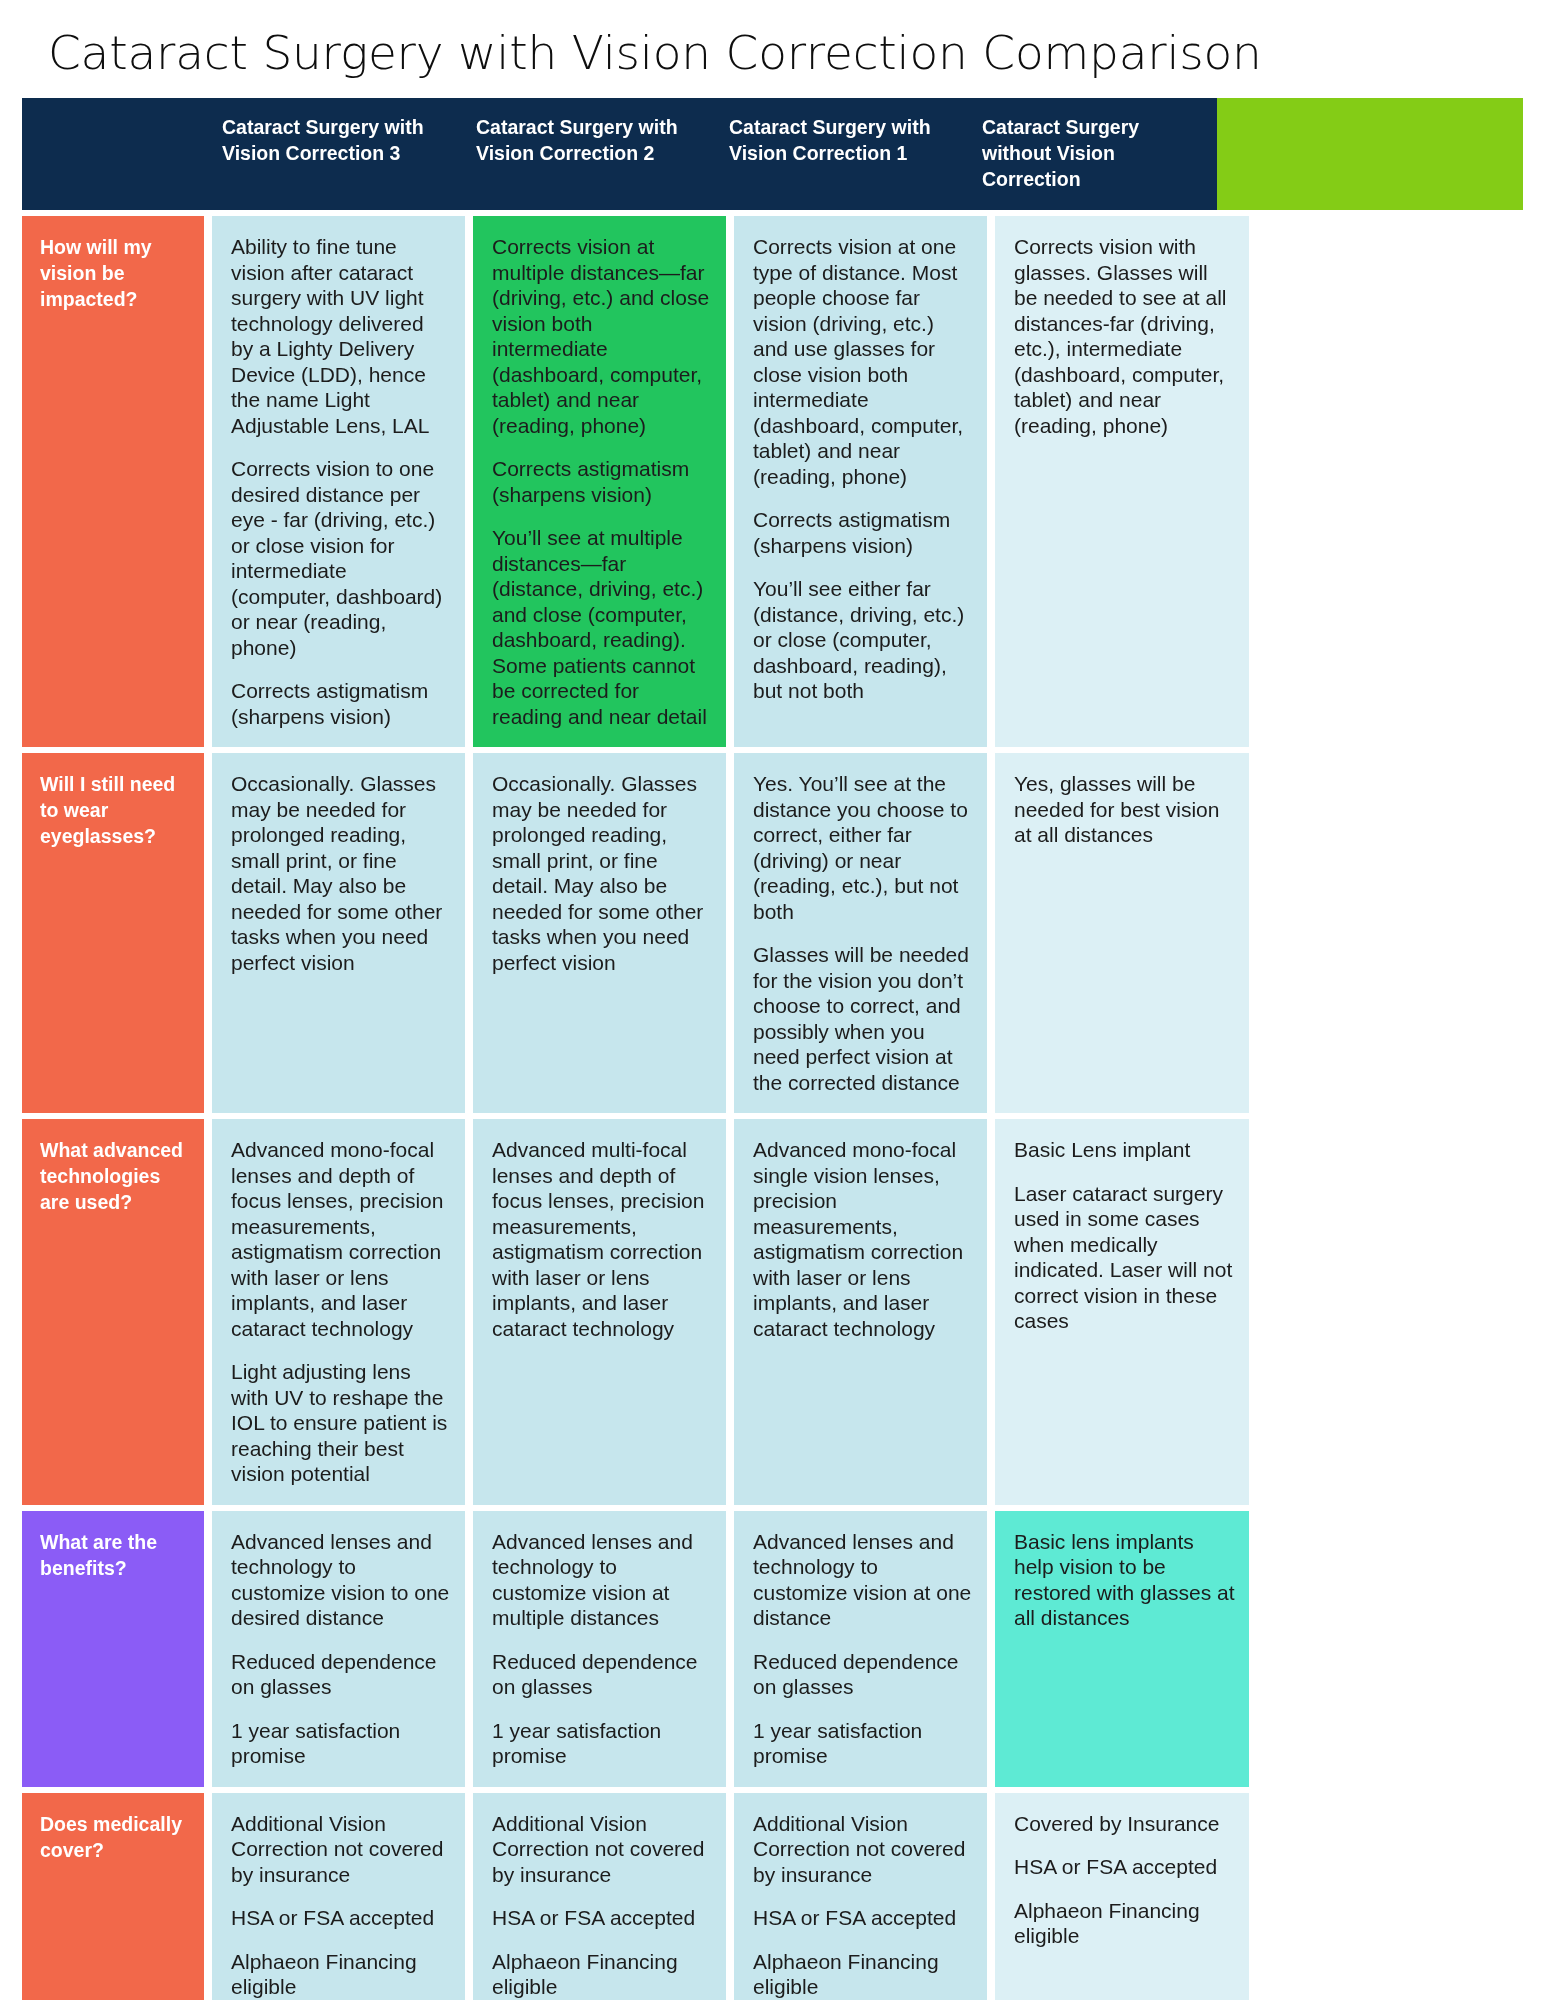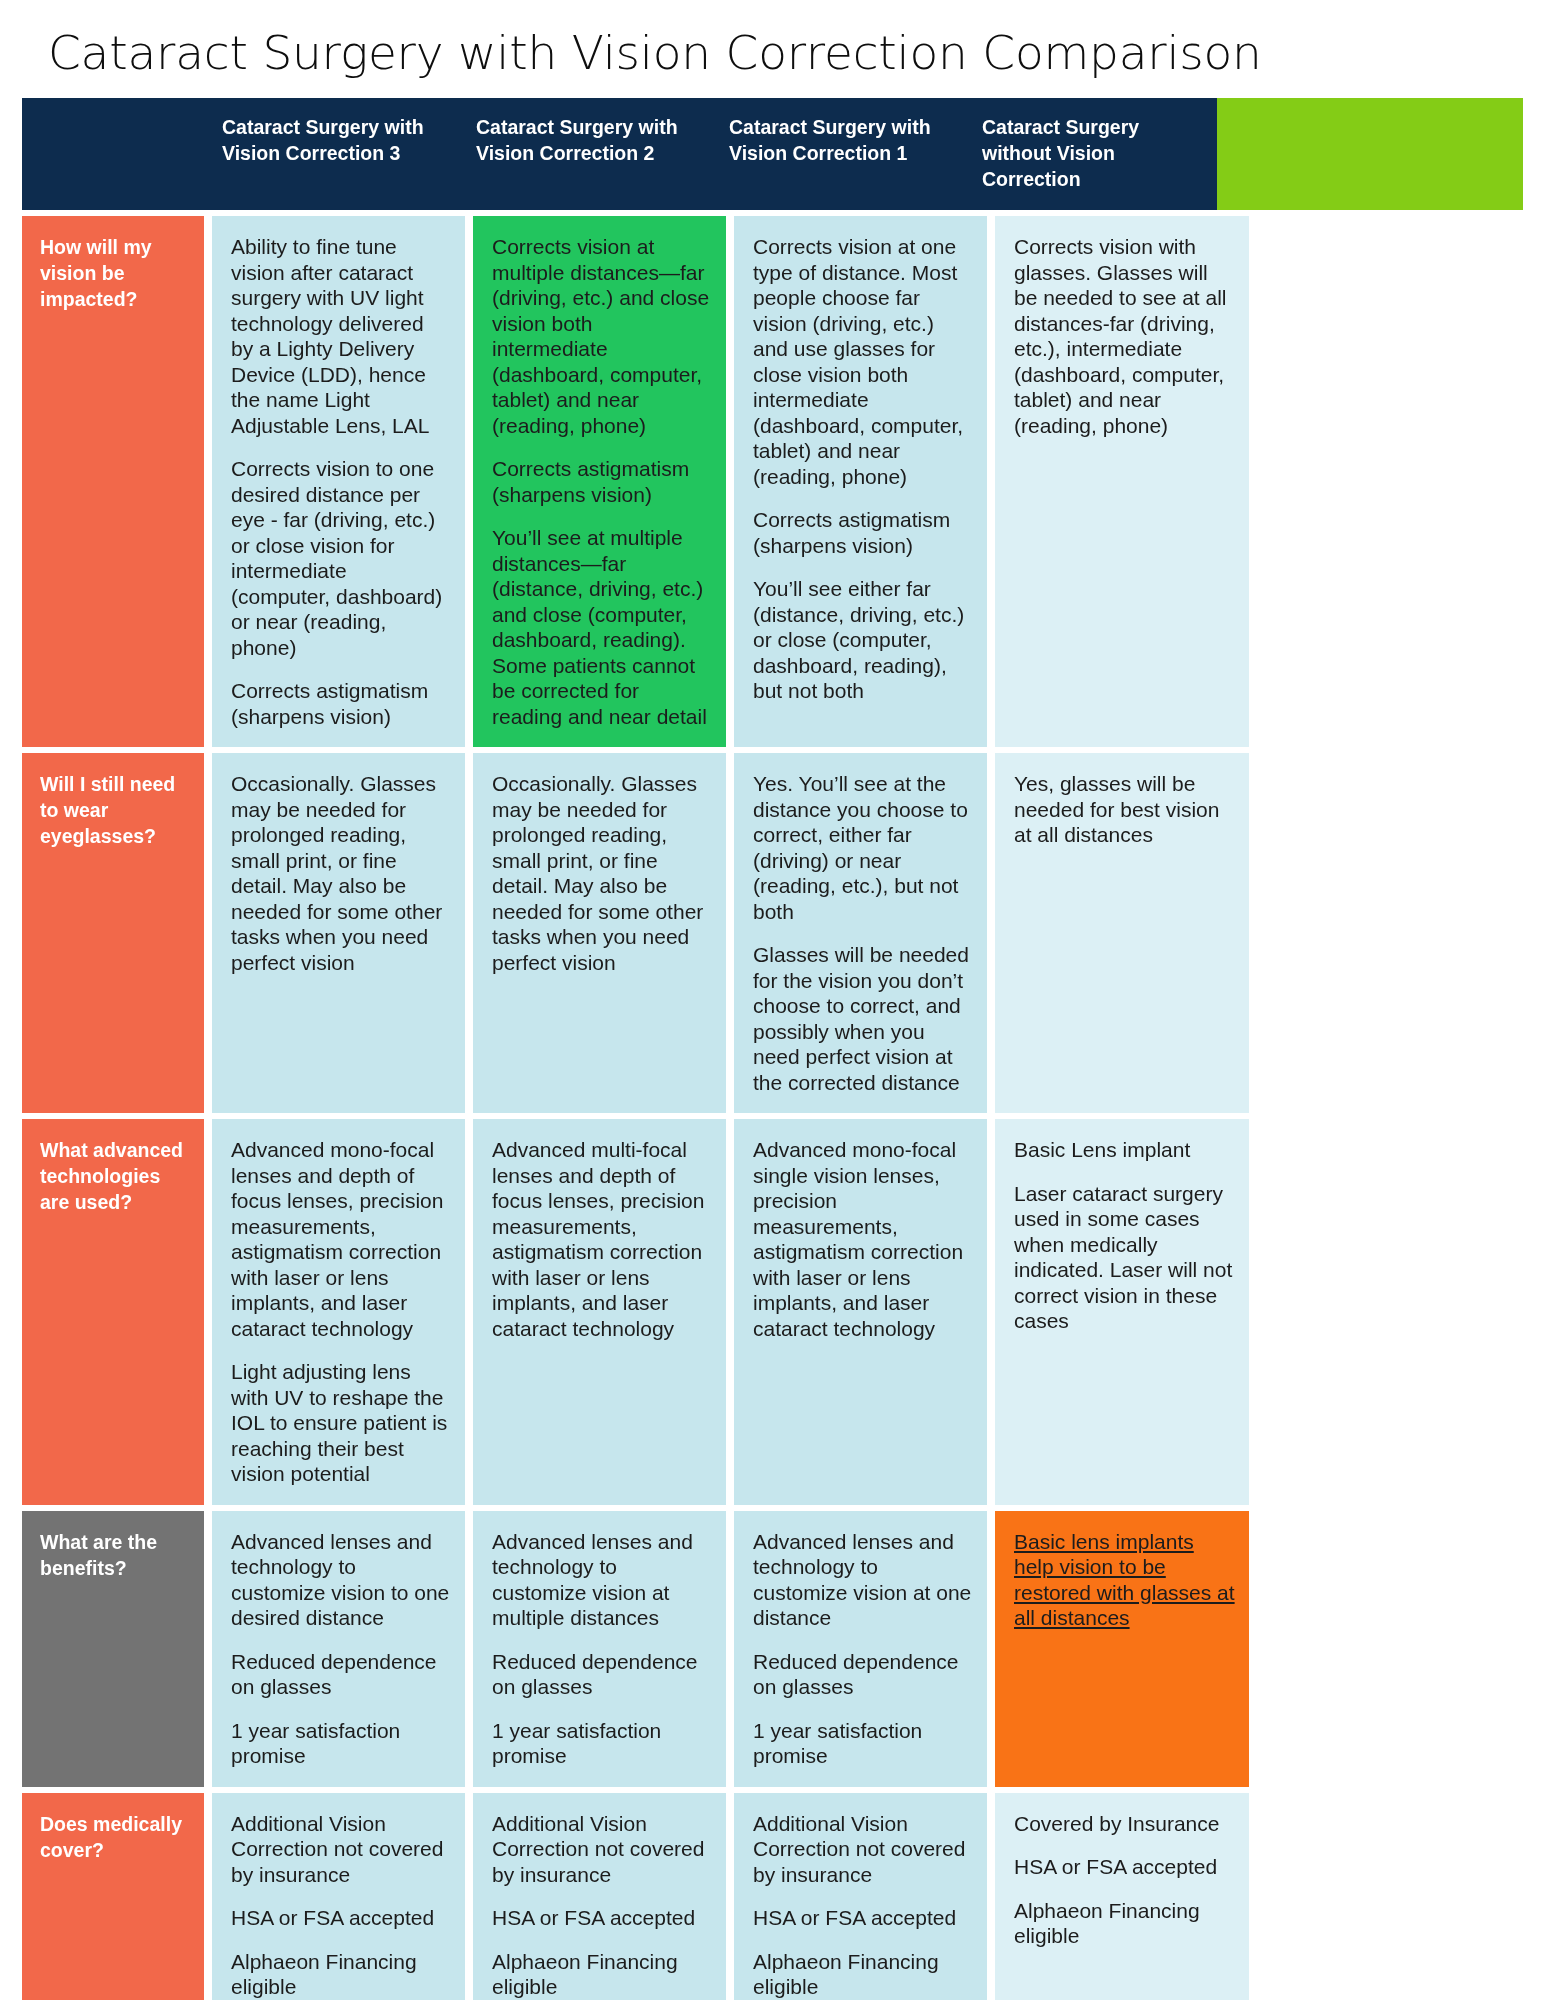--- a/index.html
+++ b/index.html
@@ -166,37 +166,37 @@
       <div class="data-cell" style="background: rgb(198, 230, 237); color: rgb(28, 28, 28);">
           <p>Advanced mono-focal single vision lenses, precision measurements, astigmatism correction with laser or lens implants, and laser cataract technology</p>
         </div>
       <div class="data-cell last" style="background: rgb(220, 240, 245); color: rgb(28, 28, 28);">
           <p>Basic Lens implant</p>
           <p>Laser cataract surgery used in some cases when medically indicated. Laser will not correct vision in these cases</p>
         </div>
     </div>
 
     <div class="row row-3">
-      <div class="label-cell" style="background: #737373; color: rgb(255, 255, 255);">What are the benefits?</div>
+      <div class="label-cell" style="background: #8b5cf6; color: rgb(255, 255, 255);">What are the benefits?</div>
       <div class="data-cell" style="background: rgb(198, 230, 237); color: rgb(28, 28, 28);">
           <p>Advanced lenses and technology to customize vision to one desired distance</p>
           <p>Reduced dependence on glasses</p>
           <p>1 year satisfaction promise</p>
         </div>
       <div class="data-cell" style="background: rgb(198, 230, 237); color: rgb(28, 28, 28);">
           <p>Advanced lenses and technology to customize vision at multiple distances</p>
           <p>Reduced dependence on glasses</p>
           <p>1 year satisfaction promise</p>
         </div>
       <div class="data-cell" style="background: rgb(198, 230, 237); color: rgb(28, 28, 28);">
           <p>Advanced lenses and technology to customize vision at one distance</p>
           <p>Reduced dependence on glasses</p>
           <p>1 year satisfaction promise</p>
         </div>
-      <div class="data-cell last" style="background: #f97316; color: rgb(28, 28, 28); text-decoration: underline;">
+      <div class="data-cell last" style="background: #5eead4; color: rgb(28, 28, 28);">
           <p>Basic lens implants help vision to be restored with glasses at all distances</p>
         </div>
     </div>
 
     <div class="row row-4">
       <div class="label-cell" style="background: rgb(242, 104, 74); color: rgb(255, 255, 255);">Does medically cover?</div>
       <div class="data-cell" style="background: rgb(198, 230, 237); color: rgb(28, 28, 28);">
           <p>Additional Vision Correction not covered by insurance</p>
           <p>HSA or FSA accepted</p>
           <p>Alphaeon Financing eligible</p>

